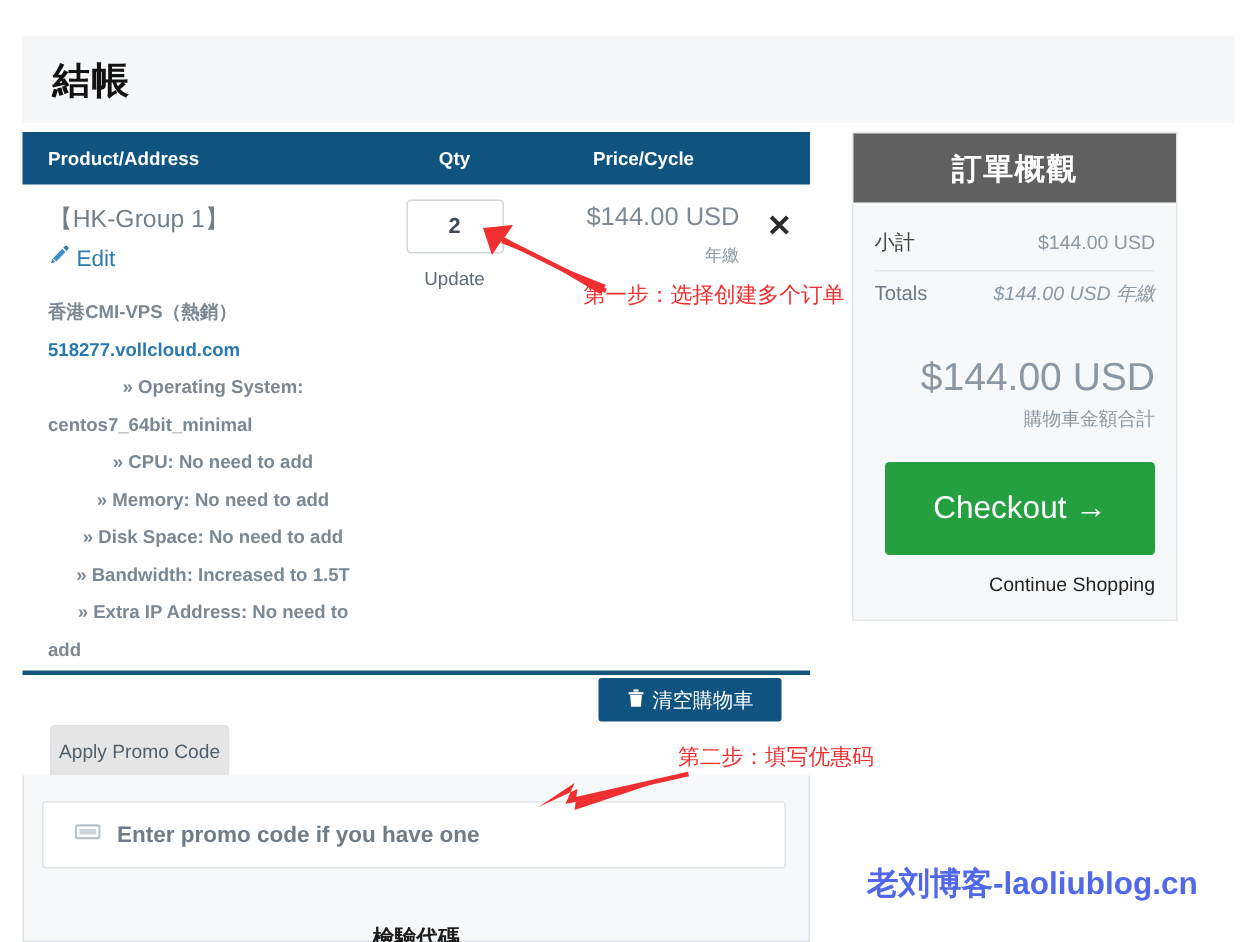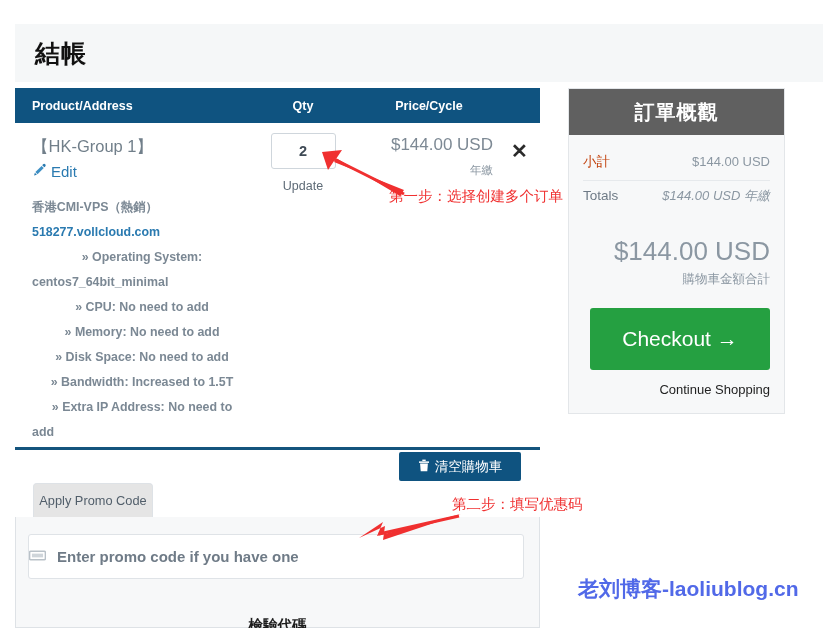--- a/index.html
+++ b/index.html
@@ -115,21 +115,21 @@
   .promo-body {
     position: absolute; left: 15px; top: 517px;
     width: 525px; height: 111px;
     background: #f7f8f9;
     border: 1px solid #dee2e6; border-top: none;
   }
   .promo-input {
     position: absolute; left: 12px; top: 17px;
     width: 496px; height: 45px;
     background: #fff; border: 1px solid #dfe3e7; border-radius: 3px;
-    display: flex; align-items: center; padding-left: 0; gap: 11px;
+    display: flex; align-items: center; padding-left: 21px; gap: 11px;
     cursor: text;
   }
   .ticket { display: inline-block; }
   .promo-ph {
     font-size: 15px; font-weight: bold; color: #6f7b87;
   }
   .validate-btn {
     position: absolute; left: 0; top: 75px; width: 523px;
     text-align: center;
     font-size: 14.5px; font-weight: bold; color: #1c1c1c;
@@ -148,21 +148,21 @@
     height: 46px; background: #606060; color: #fff;
     display: flex; align-items: center; justify-content: center;
     font-size: 20px; font-weight: bold; letter-spacing: 1px;
   }
   .sum-body { padding: 12px 14px 16px 14px; }
   .sum-row {
     display: flex; justify-content: space-between; align-items: baseline;
     padding: 6px 0 9px 0;
   }
   .sum-row.brd { border-bottom: 1px solid #e6e9ec; }
-  .sum-lbl { font-size: 13.5px; color: #c2410c; }
+  .sum-lbl { font-size: 13.5px; color: #404040; }
   .sum-val { font-size: 13px; color: #8b97a2; }
   .sum-row.totals .sum-lbl { color: #6e7a86; }
   .sum-row.totals .sum-val { font-style: italic; color: #8b97a2; }
 
   .grand {
     text-align: right; margin-top: 22px;
     font-size: 26px; color: #8b97a2; line-height: 30px;
     white-space: nowrap;
   }
   .grand-sub {

